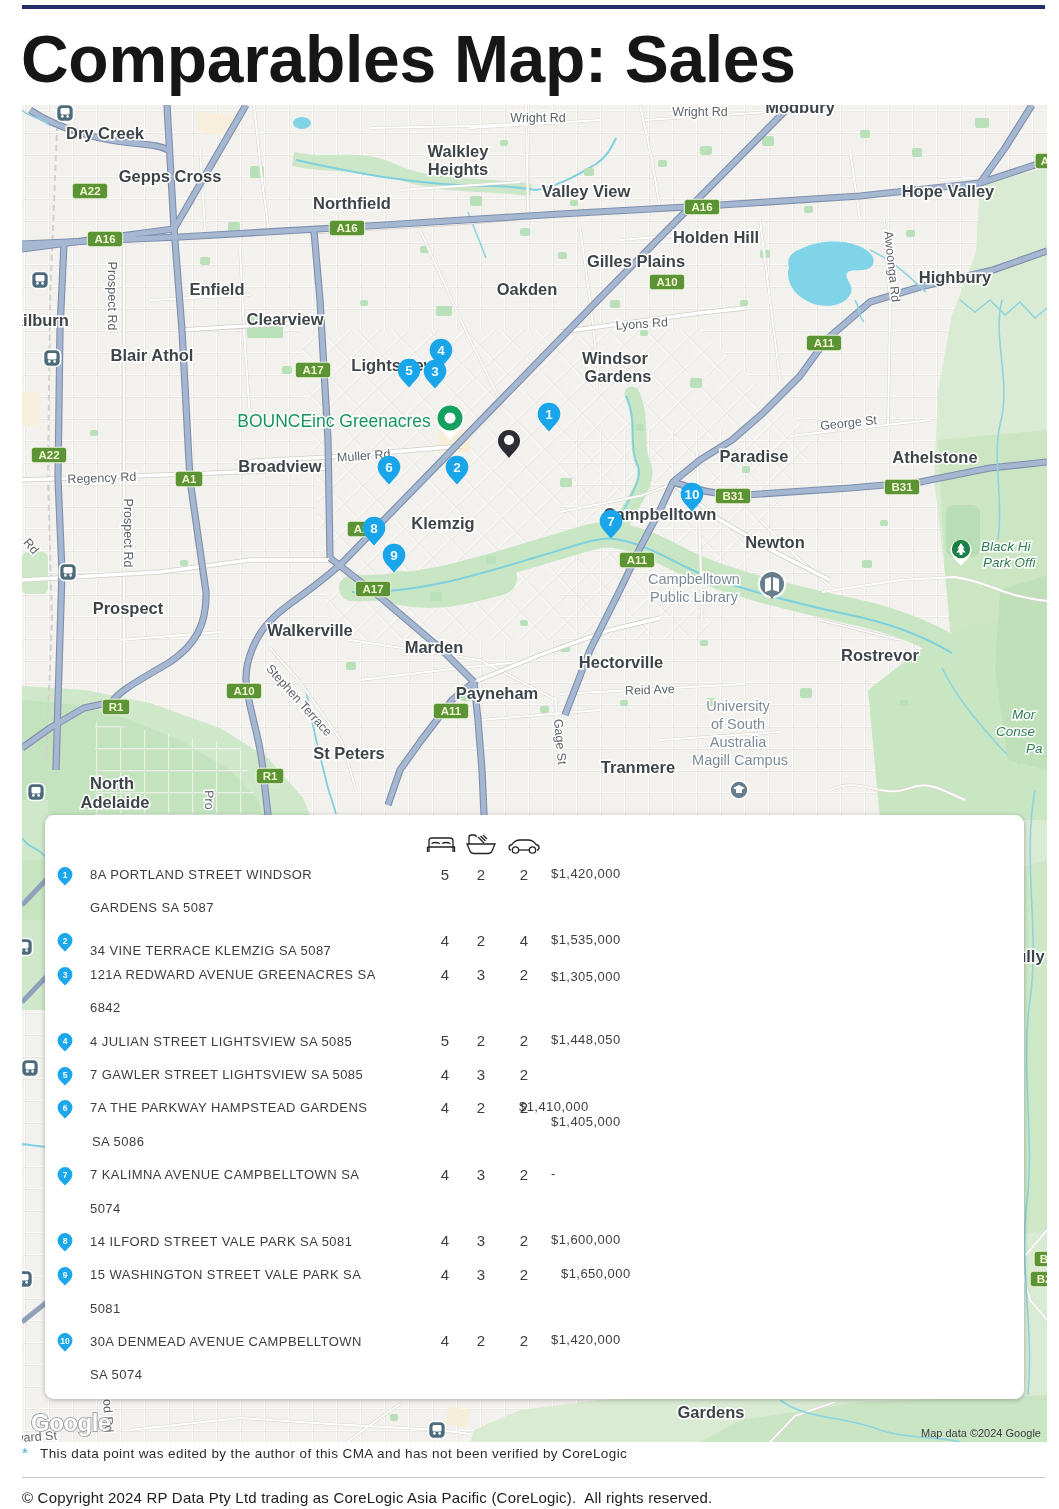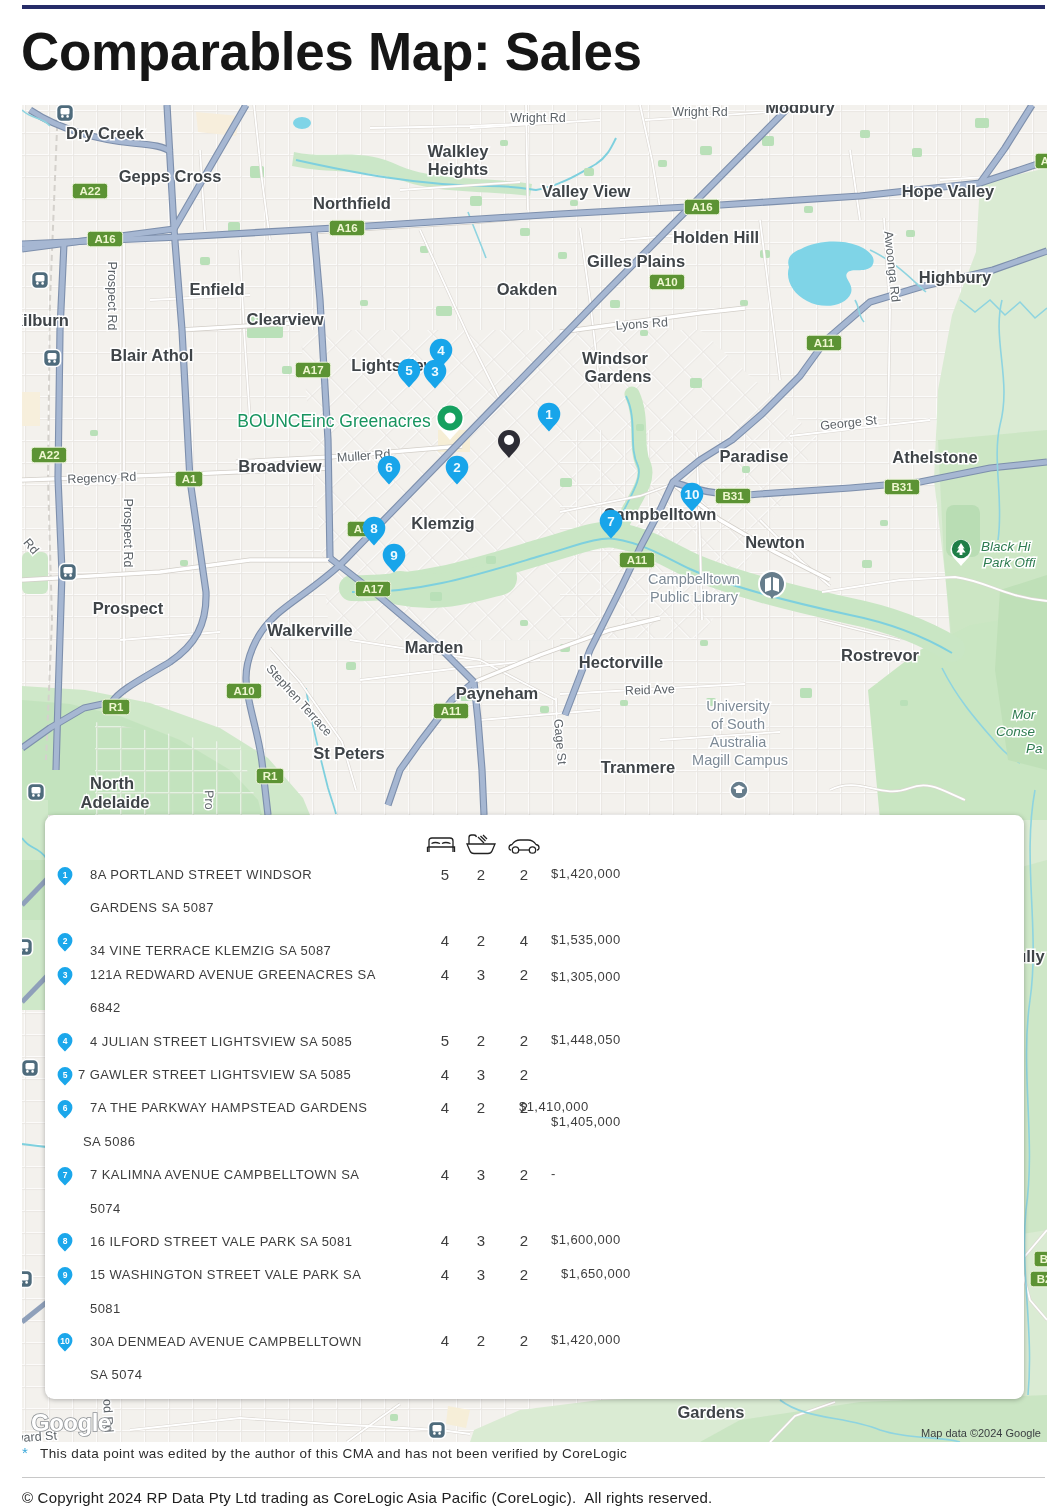--- a/index.html
+++ b/index.html
@@ -1,18 +1,18 @@
 <!DOCTYPE html>
 <html><head><meta charset="utf-8"><title>Comparables Map: Sales</title><style>
 
 *{margin:0;padding:0;box-sizing:border-box}
 html,body{width:1059px;height:1509px;background:#ffffff;font-family:"Liberation Sans",sans-serif;position:relative;overflow:hidden}
 .abs{position:absolute}
 #topbar{position:absolute;left:22px;top:5px;width:1023px;height:4px;background:#262c68}
-#title{position:absolute;left:21px;top:21px;font-size:53px;font-weight:bold;color:#161616;letter-spacing:-0.3px}
+#title{position:absolute;left:21px;top:21px;font-size:66px;font-weight:bold;color:#161616;letter-spacing:-0.3px}
 #map{position:absolute;left:22px;top:105px;width:1025px;height:1337px;overflow:hidden}
 #panel{position:absolute;left:45px;top:815px;width:979px;height:584px;background:#ffffff;border-radius:9px;
  box-shadow:0 1px 5px rgba(0,0,0,0.28);}
 .al{position:absolute;font-size:13px;color:#3d3d3d;letter-spacing:0.45px;white-space:nowrap}
 .num{position:absolute;font-size:15px;color:#3d3d3d;width:20px;text-align:center}
 .pin{position:absolute;width:16px;height:21px}
 #foot{position:absolute;left:22px;top:1444px;font-size:13.5px;color:#2c2c2c;letter-spacing:0.4px}
 #foot .ast{color:#3aa8da;display:inline-block;width:18px;font-size:15px}
 #sep{position:absolute;left:22px;top:1477px;width:1023px;height:1px;background:#c8c8c8}
 #copy{position:absolute;left:22px;top:1489px;font-size:15px;color:#202020;letter-spacing:0.2px}
@@ -897,59 +897,59 @@
 <div class="num" style="left:471px;top:1032.2px">2</div>
 <div class="num" style="left:514px;top:1032.2px">2</div>
 <div class="al" style="left:551px;top:1032.2px">$1,448,050</div>
 
 <div class="pin" style="left:57px;top:1064.6px">
     <svg width="16" height="21" viewBox="-8 -9.5 16 21" style="position:absolute;left:0;top:0">
       <path d="M0,11 C-4.2,6.6 -7.4,4.2 -7.4,0 A7.4,7.4 0 1 1 7.4,0 C7.4,4.2 4.2,6.6 0,11 Z" fill="#1ba7eb"></path>
       <text x="0" y="3.2" font-size="8.5" font-weight="bold" fill="#ffffff" text-anchor="middle" font-family="Liberation Sans, sans-serif">5</text>
     </svg>
   </div>
-<div class="al" style="left:78px;top:1067.1px">7 GAWLER STREET LIGHTSVIEW SA 5085</div>
+<div class="al" style="left:90px;top:1067.1px">7 GAWLER STREET LIGHTSVIEW SA 5085</div>
 <div class="num" style="left:435px;top:1065.6px">4</div>
 <div class="num" style="left:471px;top:1065.6px">3</div>
 <div class="num" style="left:514px;top:1065.6px">2</div>
 <div class="al" style="left:551px;top:1114px">$1,405,000</div>
 
 <div class="pin" style="left:57px;top:1097.9px">
     <svg width="16" height="21" viewBox="-8 -9.5 16 21" style="position:absolute;left:0;top:0">
       <path d="M0,11 C-4.2,6.6 -7.4,4.2 -7.4,0 A7.4,7.4 0 1 1 7.4,0 C7.4,4.2 4.2,6.6 0,11 Z" fill="#1ba7eb"></path>
       <text x="0" y="3.2" font-size="8.5" font-weight="bold" fill="#ffffff" text-anchor="middle" font-family="Liberation Sans, sans-serif">6</text>
     </svg>
   </div>
 <div class="al" style="left:90px;top:1100.4px">7A THE PARKWAY HAMPSTEAD GARDENS</div>
 <div class="num" style="left:435px;top:1098.9px">4</div>
 <div class="num" style="left:471px;top:1098.9px">2</div>
 <div class="num" style="left:514px;top:1098.9px">2</div>
 <div class="al" style="left:519px;top:1098.9px">$1,410,000</div>
-<div class="al" style="left:83px;top:1133.8px">SA 5086</div>
+<div class="al" style="left:92px;top:1133.8px">SA 5086</div>
 
 <div class="pin" style="left:57px;top:1164.6px">
     <svg width="16" height="21" viewBox="-8 -9.5 16 21" style="position:absolute;left:0;top:0">
       <path d="M0,11 C-4.2,6.6 -7.4,4.2 -7.4,0 A7.4,7.4 0 1 1 7.4,0 C7.4,4.2 4.2,6.6 0,11 Z" fill="#1ba7eb"></path>
       <text x="0" y="3.2" font-size="8.5" font-weight="bold" fill="#ffffff" text-anchor="middle" font-family="Liberation Sans, sans-serif">7</text>
     </svg>
   </div>
 <div class="al" style="left:90px;top:1167.1px">7 KALIMNA AVENUE CAMPBELLTOWN SA</div>
 <div class="num" style="left:435px;top:1165.6px">4</div>
 <div class="num" style="left:471px;top:1165.6px">3</div>
 <div class="num" style="left:514px;top:1165.6px">2</div>
 <div class="al" style="left:551px;top:1165.6px">-</div>
 <div class="al" style="left:90px;top:1200.5px">5074</div>
 
 <div class="pin" style="left:57px;top:1231.3px">
     <svg width="16" height="21" viewBox="-8 -9.5 16 21" style="position:absolute;left:0;top:0">
       <path d="M0,11 C-4.2,6.6 -7.4,4.2 -7.4,0 A7.4,7.4 0 1 1 7.4,0 C7.4,4.2 4.2,6.6 0,11 Z" fill="#1ba7eb"></path>
       <text x="0" y="3.2" font-size="8.5" font-weight="bold" fill="#ffffff" text-anchor="middle" font-family="Liberation Sans, sans-serif">8</text>
     </svg>
   </div>
-<div class="al" style="left:90px;top:1233.8px">16 ILFORD STREET VALE PARK SA 5081</div>
+<div class="al" style="left:90px;top:1233.8px">14 ILFORD STREET VALE PARK SA 5081</div>
 <div class="num" style="left:435px;top:1232.3px">4</div>
 <div class="num" style="left:471px;top:1232.3px">3</div>
 <div class="num" style="left:514px;top:1232.3px">2</div>
 <div class="al" style="left:551px;top:1232.3px">$1,600,000</div>
 
 <div class="pin" style="left:57px;top:1264.7px">
     <svg width="16" height="21" viewBox="-8 -9.5 16 21" style="position:absolute;left:0;top:0">
       <path d="M0,11 C-4.2,6.6 -7.4,4.2 -7.4,0 A7.4,7.4 0 1 1 7.4,0 C7.4,4.2 4.2,6.6 0,11 Z" fill="#1ba7eb"></path>
       <text x="0" y="3.2" font-size="8.5" font-weight="bold" fill="#ffffff" text-anchor="middle" font-family="Liberation Sans, sans-serif">9</text>
     </svg>

